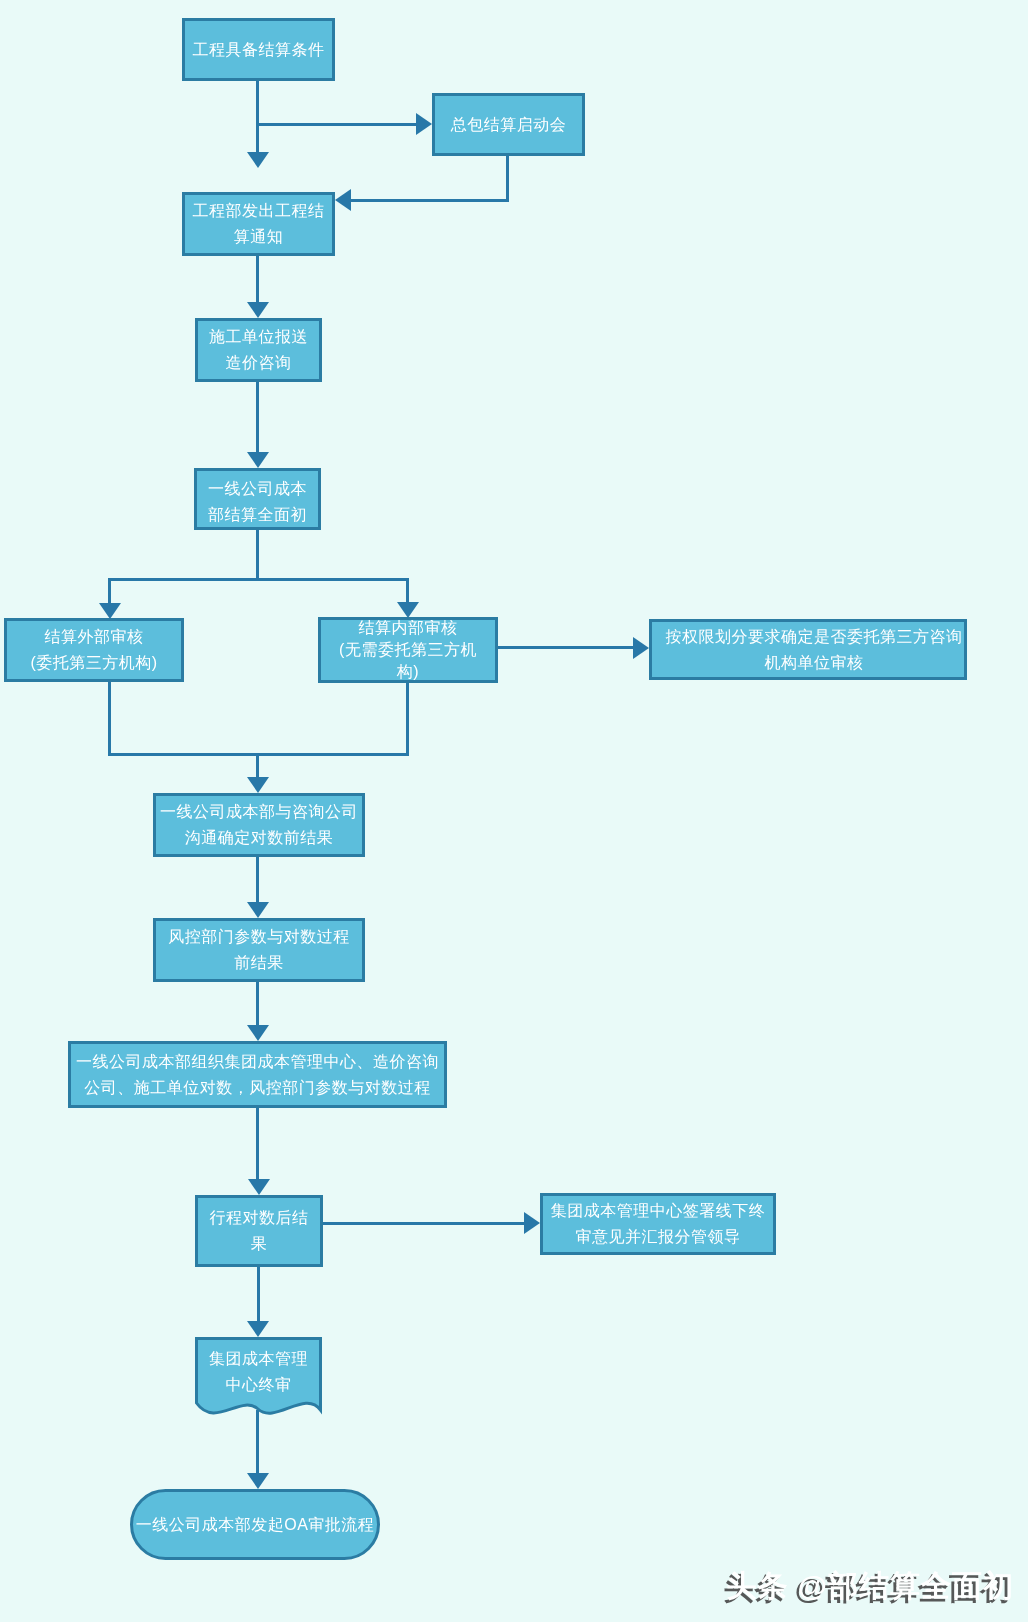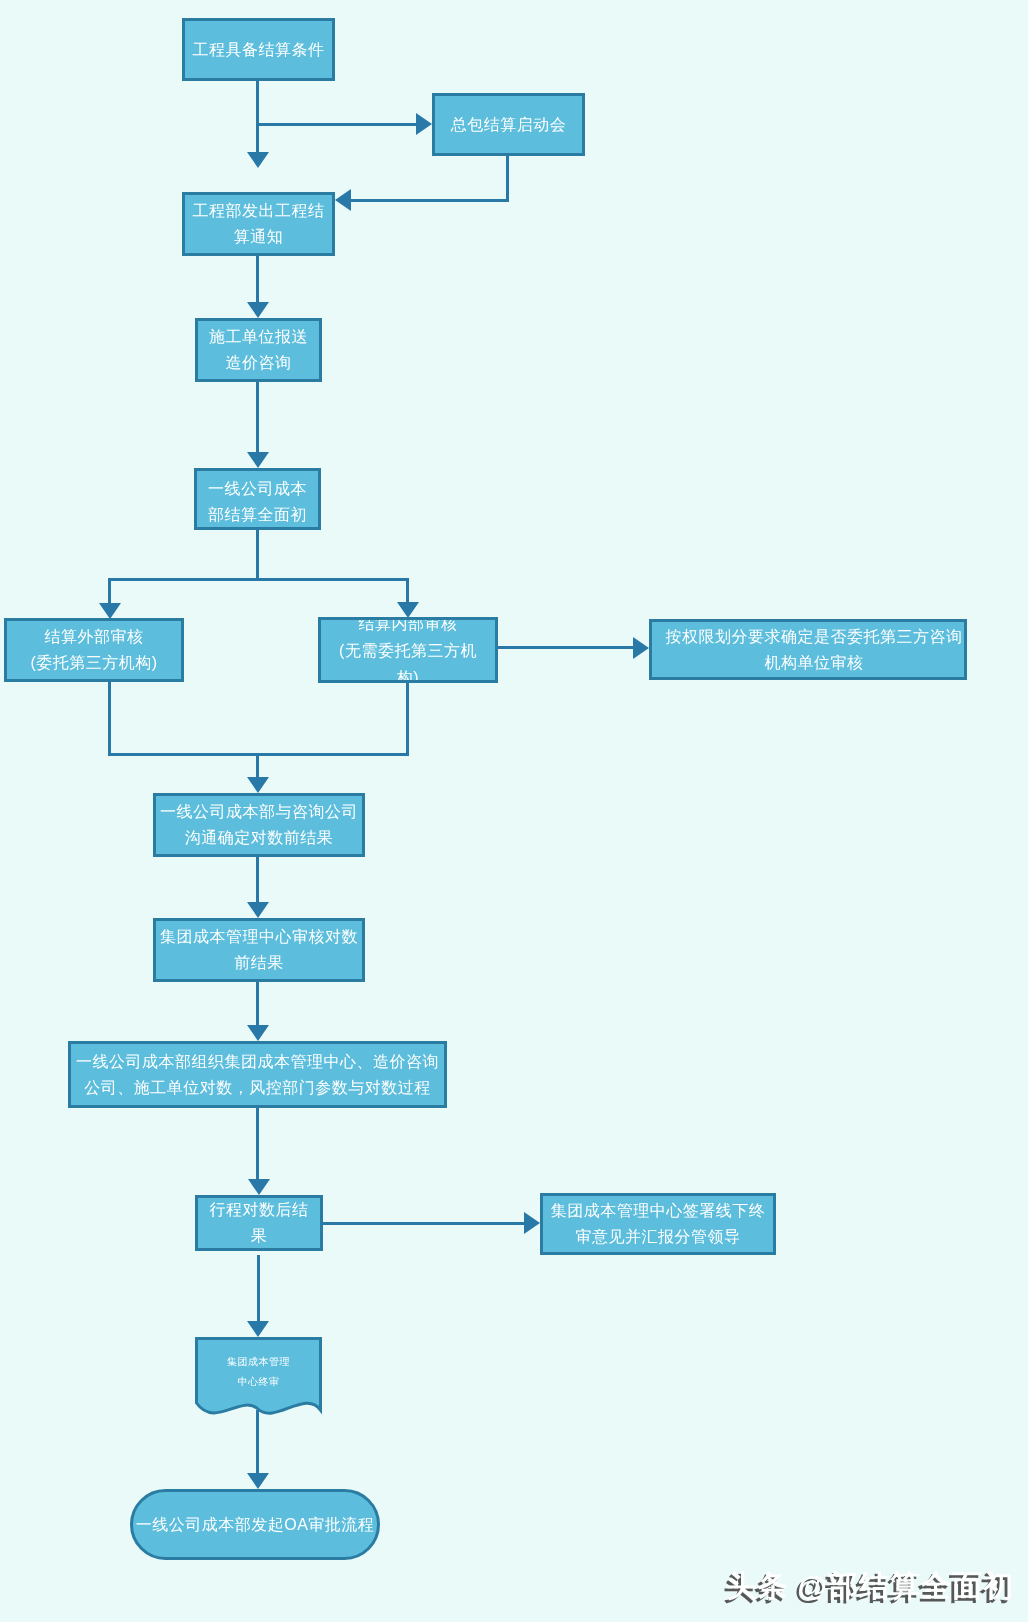--- a/index.html
+++ b/index.html
@@ -14,28 +14,28 @@
     position:relative;width:1028px;height:1622px;background:var(--bg);overflow:hidden;
   }
   .node{
     position:absolute;box-sizing:border-box;
     background:var(--fill);border:3px solid var(--stroke);
     color:#ffffff;font-size:16px;line-height:26px;letter-spacing:0.5px;
     display:flex;align-items:center;justify-content:center;
     text-align:center;white-space:pre-line;overflow:hidden;
   }
   .node.top-align{align-items:flex-start;padding-top:5px;}
-  .node.tight{line-height:27px;}
+  .node.tight{line-height:22px;}
   .stadium{border-radius:36px;}
   .doc-wrap{position:absolute;}
   .doc-wrap svg{display:block;}
   .doc-label{
     position:absolute;left:0;top:6px;width:100%;height:58px;
     display:flex;align-items:center;justify-content:center;
-    color:#fff;font-size:10px;line-height:20px;letter-spacing:0.5px;
+    color:#fff;font-size:16px;line-height:26px;letter-spacing:0.5px;
     text-align:center;white-space:pre-line;
   }
   .lv{position:absolute;width:3px;background:var(--line);}
   .lh{position:absolute;height:3px;background:var(--line);}
   .arr{position:absolute;width:0;height:0;}
   .arr-d{border-left:11px solid transparent;border-right:11px solid transparent;border-top:16px solid var(--line);}
   .arr-r{border-top:11px solid transparent;border-bottom:11px solid transparent;border-left:16px solid var(--line);}
   .arr-l{border-top:11px solid transparent;border-bottom:11px solid transparent;border-right:16px solid var(--line);}
   .watermark{
     position:absolute;top:1566px;right:14px;
@@ -107,27 +107,27 @@
   <div class="node tight" style="left:318px;top:617px;width:180px;height:66px;">结算内部审核
 (无需委托第三方机
 构)</div>
 
   <div class="node" style="left:649px;top:619px;width:318px;height:61px;padding-left:12px;">按权限划分要求确定是否委托第三方咨询
 机构单位审核</div>
 
   <div class="node" style="left:153px;top:793px;width:212px;height:64px;">一线公司成本部与咨询公司
 沟通确定对数前结果</div>
 
-  <div class="node" style="left:153px;top:918px;width:212px;height:64px;">集团成本管理中心审核对数
+  <div class="node" style="left:153px;top:918px;width:212px;height:64px;">风控部门参数与对数过程
 前结果</div>
 
   <div class="node" style="left:68px;top:1041px;width:379px;height:67px;">一线公司成本部组织集团成本管理中心、造价咨询
 公司、施工单位对数，风控部门参数与对数过程</div>
 
-  <div class="node" style="left:195px;top:1195px;width:128px;height:56px;">行程对数后结
+  <div class="node" style="left:195px;top:1195px;width:128px;height:72px;">行程对数后结
 果</div>
 
   <div class="node" style="left:540px;top:1193px;width:236px;height:62px;">集团成本管理中心签署线下终
 审意见并汇报分管领导</div>
 
   <div class="doc-wrap" style="left:195px;top:1337px;width:127px;height:84px;">
     <svg width="127" height="84" viewBox="0 0 127 84">
       <path d="M1.5,1.5 H125.5 V73 C110,52 80,88 63,72 C46,57 20,92 1.5,66 Z" fill="#5cbedc" stroke="#2b7ca3" stroke-width="3"></path>
     </svg>
     <div class="doc-label">集团成本管理

